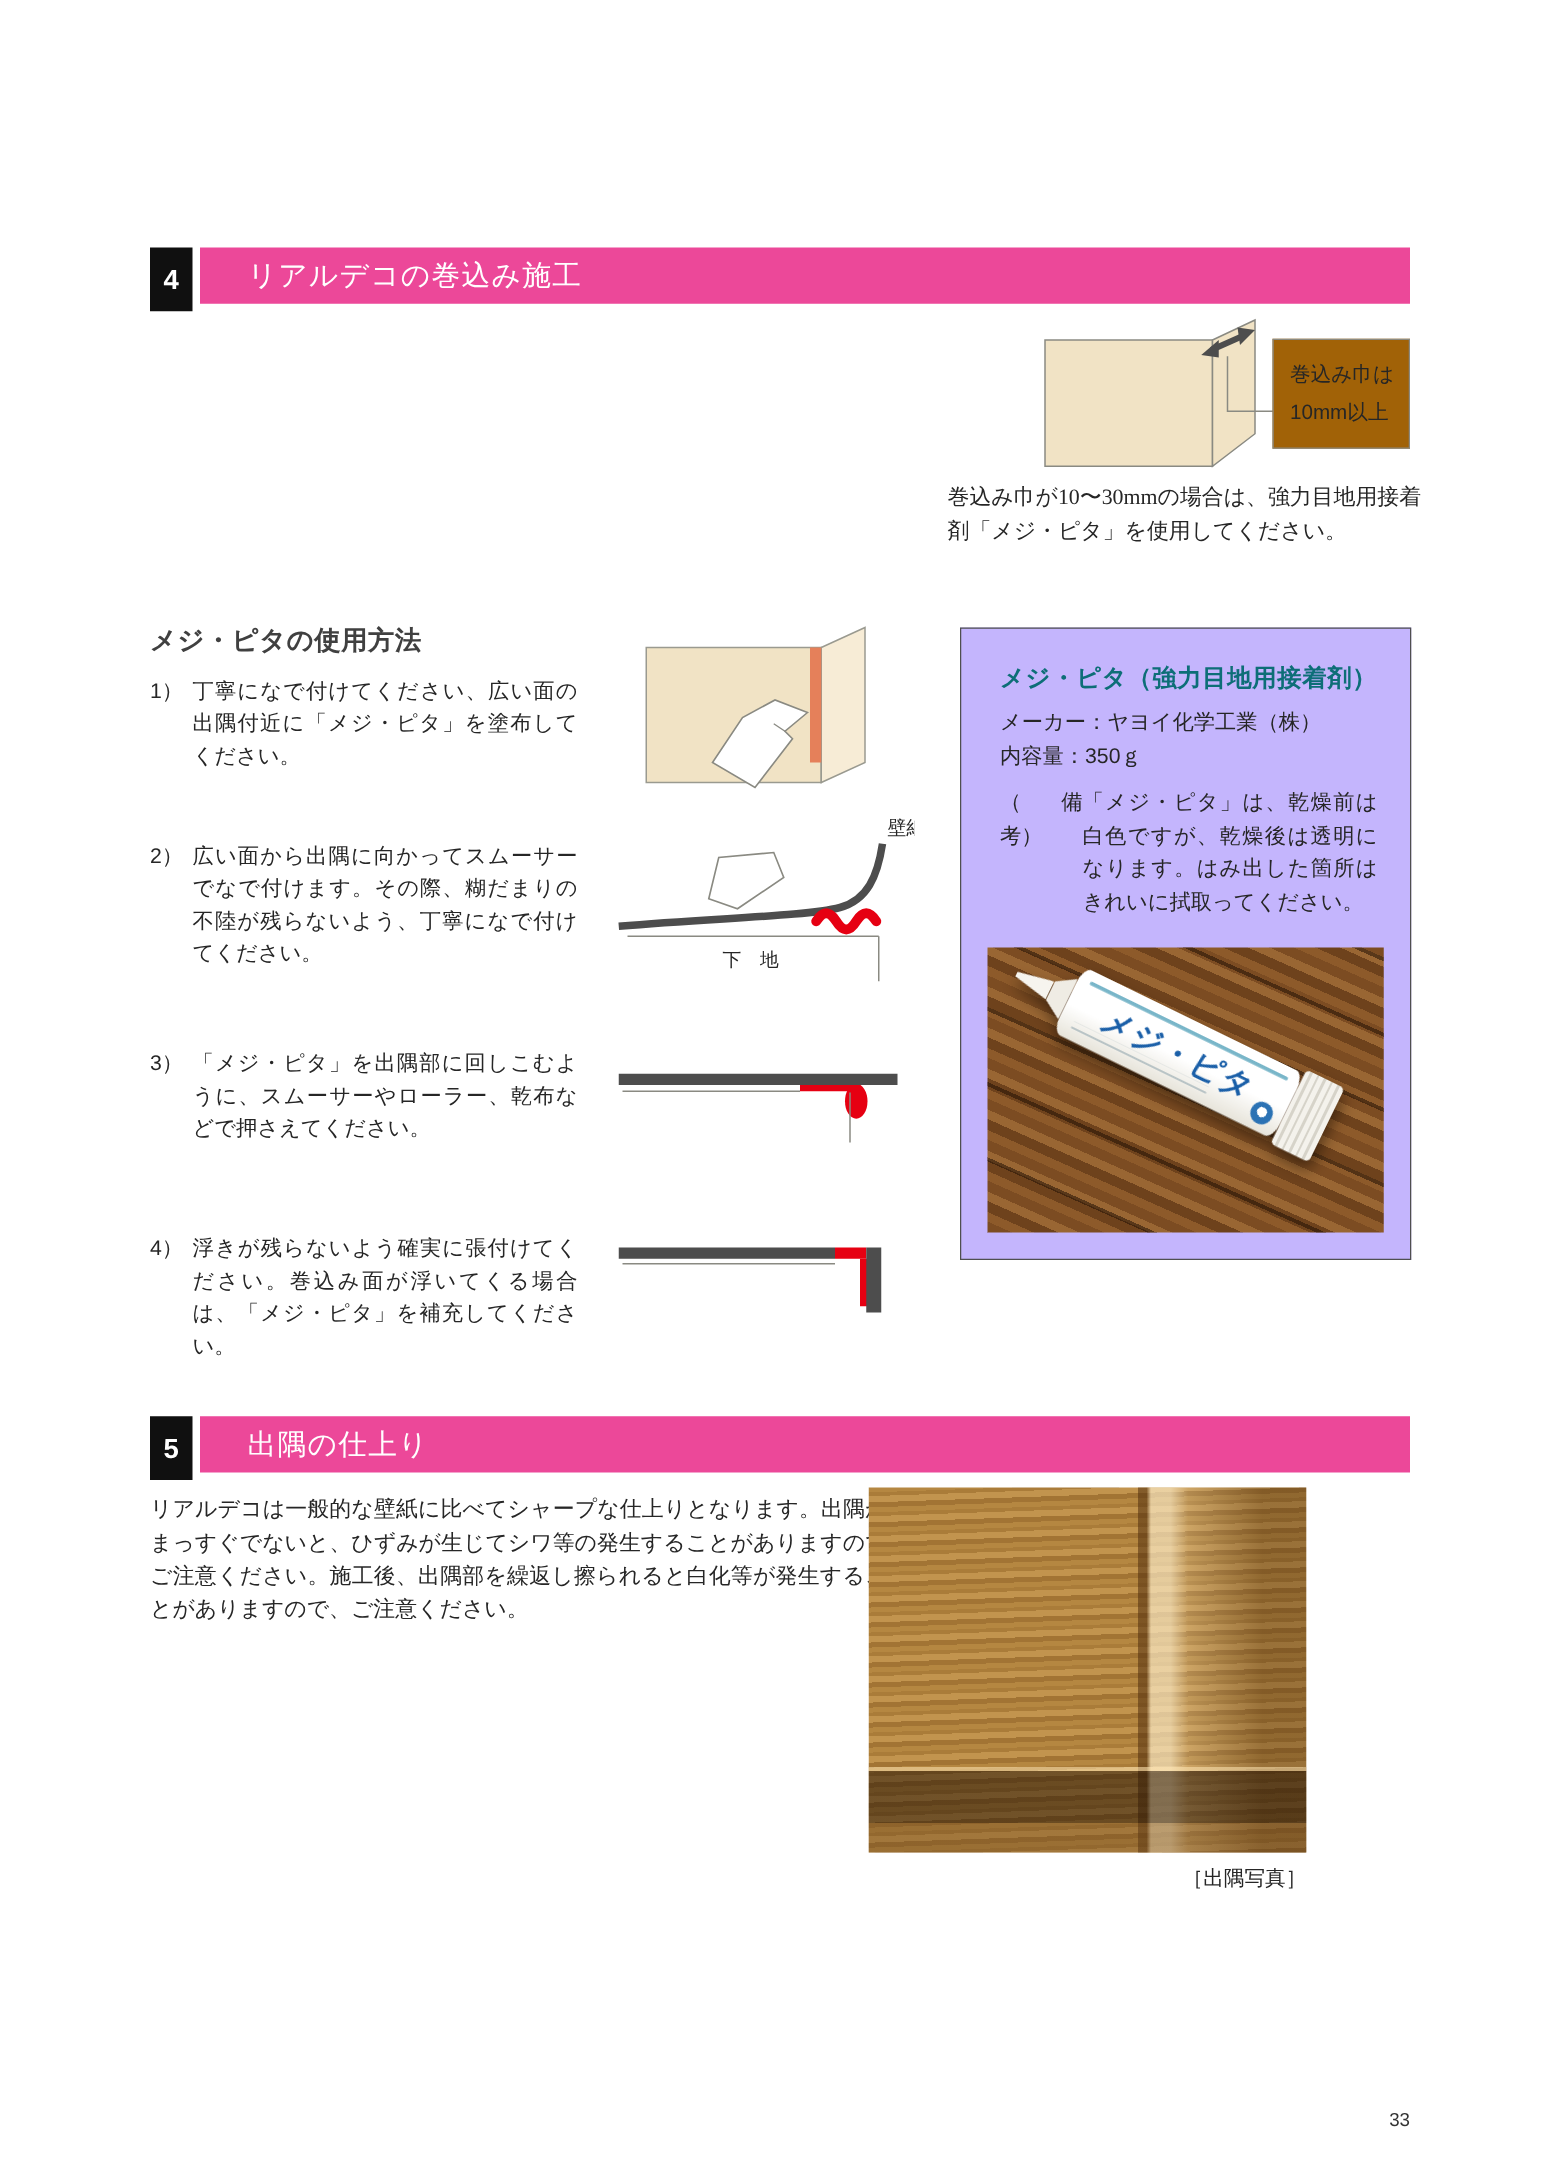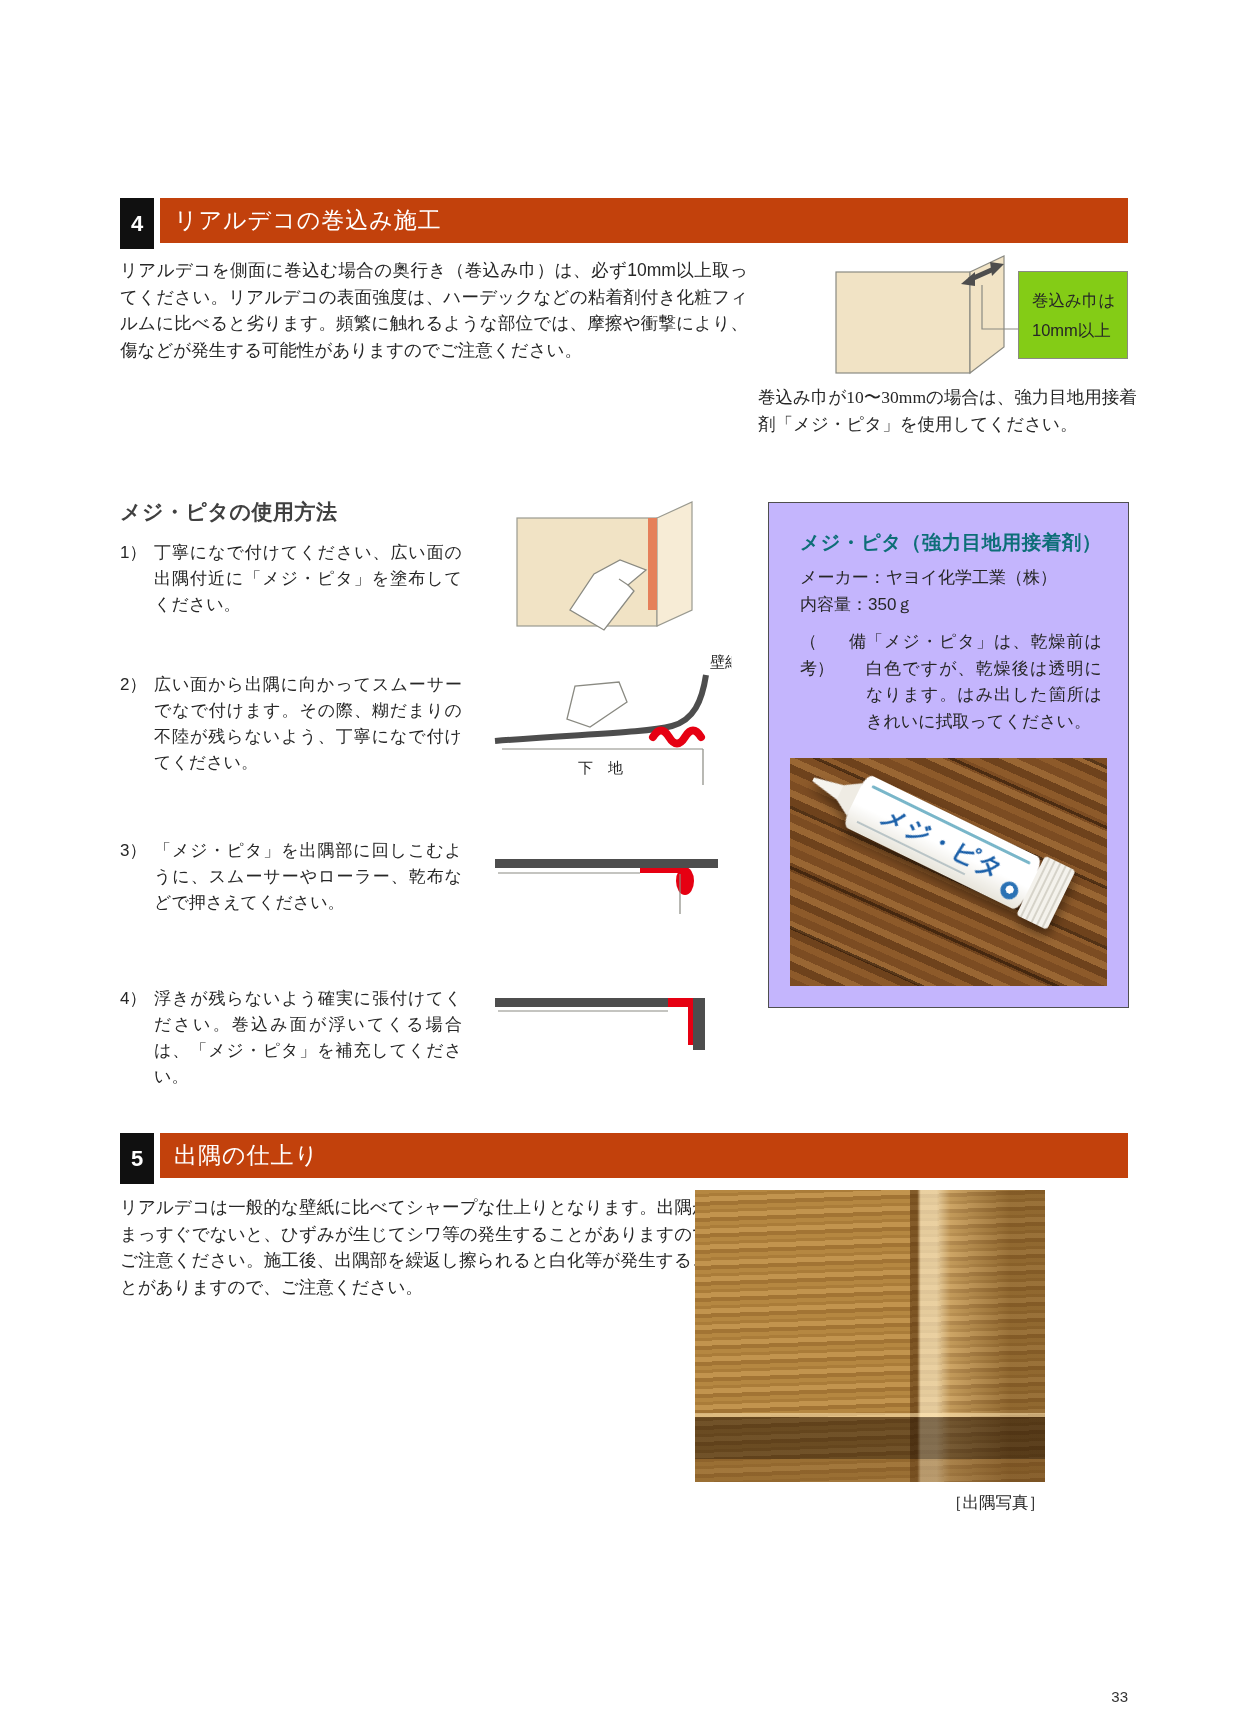--- a/index.html
+++ b/index.html
@@ -8,41 +8,41 @@
     font-family:"Liberation Sans","DejaVu Sans",sans-serif;color:#262626;overflow:hidden;
   }
   .abs{position:absolute;}
   
   .secbar{position:absolute;left:120px;width:1008px;height:45px;}
   .secnum{
     position:absolute;left:0;top:0;width:34px;height:51px;background:#101010;color:#fff;
     font-size:22px;font-weight:bold;display:flex;align-items:center;justify-content:center;
   }
   .barfill{
-    position:absolute;left:40px;right:0;top:0;height:45px;background:#c2410c;color:#ffffff;
-    font-size:23px;line-height:45px;padding-left:14px;letter-spacing:1px;box-sizing:border-box;
+    position:absolute;left:40px;right:0;top:0;height:45px;background:#ec4899;color:#ffffff;
+    font-size:23px;line-height:45px;padding-left:38px;letter-spacing:1px;box-sizing:border-box;
   }
   .para{
     position:absolute;font-size:17.5px;line-height:26.5px;color:#262626;
     word-break:break-all;text-align:justify;
   }
   .caption{
     position:absolute;font-size:17.5px;line-height:27px;color:#262626;word-break:break-all;font-family:Liberation Serif, serif;
   }
   .h-teal{
     position:absolute;color:#404040;font-weight:bold;font-size:21px;letter-spacing:.5px;
   }
   .step{
     position:absolute;left:120px;width:342px;display:flex;font-size:17px;line-height:26px;color:#262626;
   }
   .step .n{width:34px;flex:none;}
   .step .t{flex:1;word-break:break-all;text-align:justify;}
   .labelbox{
     position:absolute;left:1018px;top:271px;width:110px;height:88px;border:1px solid #8a8a82;
-    box-sizing:border-box;background:#84cc16;font-size:16.5px;line-height:30px;color:#262626;
+    box-sizing:border-box;background:#a16207;font-size:16.5px;line-height:30px;color:#262626;
     padding:13px 0 0 13px;
   }
   
   .infobox{
     position:absolute;left:768px;top:502px;width:361px;height:506px;border:1px solid #4f4f4f;
     box-sizing:border-box;background:#c4b5fd;
   }
   .infobox .ttl{
     position:absolute;left:31px;top:26px;color:#0d6e77;font-weight:bold;font-size:19.5px;letter-spacing:.5px;
   }
@@ -108,21 +108,20 @@
 </head>
 <body>
 
 <div class="page">
 
   <div class="secbar" style="top:198px">
     <div class="secnum">4</div>
     <div class="barfill">リアルデコの巻込み施工</div>
   </div>
 
-  <div class="para" style="left:120px;top:257px;width:628px">リアルデコを側面に巻込む場合の奥行き（巻込み巾）は、必ず10mm以上取ってください。リアルデコの表面強度は、ハーデックなどの粘着剤付き化粧フィルムに比べると劣ります。頻繁に触れるような部位では、摩擦や衝撃により、傷などが発生する可能性がありますのでご注意ください。</div>
 
   <svg class="abs" style="left:795px;top:245px" width="228" height="142" viewBox="0 0 228 142">
     <rect x="41" y="27" width="134" height="101" fill="#f1e3c5" stroke="#8a8a82" stroke-width="1.2"></rect>
     <polygon points="175,27 209,11 209,102 175,128" fill="#f1e3c5" stroke="#8a8a82" stroke-width="1.2"></polygon>
     <path d="M187,40 V84 H228" stroke="#8a8a82" stroke-width="1.2" fill="none"></path>
     <g>
       <line x1="174" y1="35" x2="201" y2="23" stroke="#4d4d4d" stroke-width="5"></line>
       <polygon points="166,39 180,27 180,41" fill="#4d4d4d"></polygon>
       <polygon points="209,19 195,17 197,31" fill="#4d4d4d"></polygon>
     </g>

